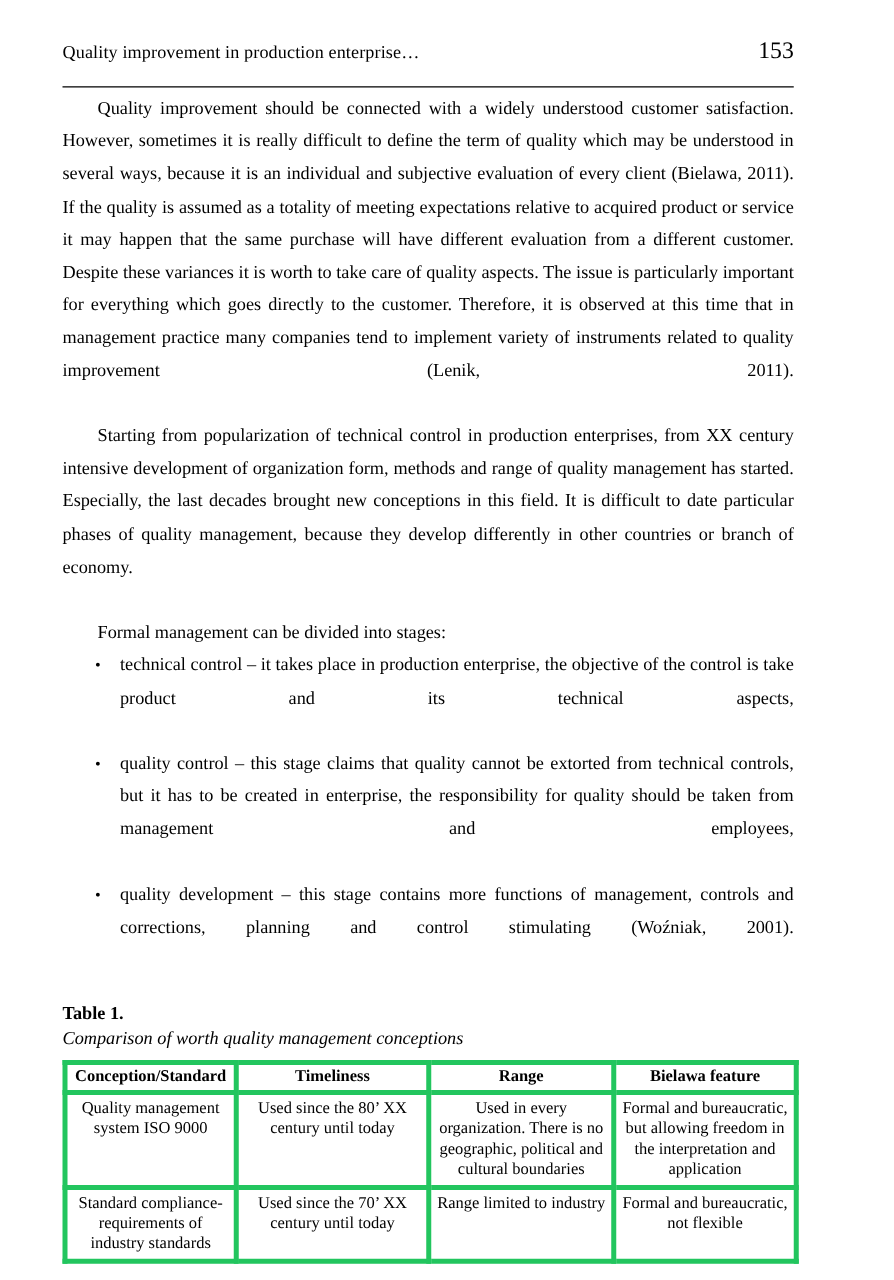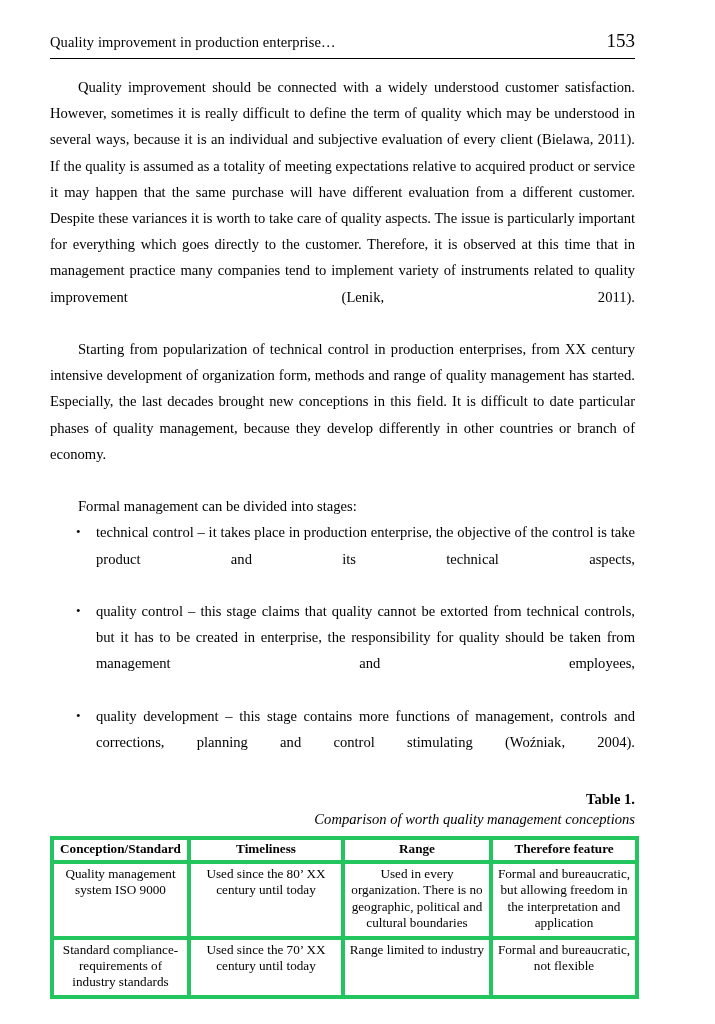--- a/index.html
+++ b/index.html
@@ -22,21 +22,21 @@
     box-sizing: border-box;
   }
 
   
   .running-head {
     position: absolute;
     left: 50px;
     top: 30px;
     width: 585px;
     border-bottom: 1px solid #000;
-    padding-bottom: 5px;
+    padding-bottom: 16px;
     display: flex;
     justify-content: space-between;
     align-items: baseline;
     font-size: 14.5px;
     line-height: 1.2;
   }
   .running-head .rh-title { letter-spacing: 0.1px; }
   .running-head .rh-page  { font-size: 19px; }
 
   
@@ -85,24 +85,23 @@
   ul.stages li .bullet {
     position: absolute;
     left: 26px;
     top: 0;
     font-size: 13px;
     line-height: 26.2px;
   }
 
   
   .table-caption {
-    margin-top: 8px;
+    margin-top: 20px;
     font-size: 14.6px;
     line-height: 20px;
-    text-align: right;
   }
   .caption-label {
     font-weight: bold;
     display: block;
   }
   .caption-text {
     font-style: italic;
     display: block;
   }
 
@@ -157,21 +156,21 @@
       <li>
         <span class="bullet">•</span>
         <span>technical control – it takes place in production enterprise, the objective of the control is take product and its technical aspects,</span>
       </li>
       <li>
         <span class="bullet">•</span>
         <span>quality control – this stage claims that quality cannot be extorted from technical controls, but it has to be created in enterprise, the responsibility for quality should be taken from management and employees,</span>
       </li>
       <li>
         <span class="bullet">•</span>
-        <span>quality development – this stage contains more functions of management, controls and corrections, planning and control stimulating (Woźniak, 2004).</span>
+        <span>quality development – this stage contains more functions of management, controls and corrections, planning and control stimulating (Woźniak, 2001).</span>
       </li>
     </ul>
 
 
     <div class="table-caption">
       <span class="caption-label">Table 1.</span>
       <span class="caption-text">Comparison of worth quality management conceptions</span>
     </div>
 
     <table class="cmp">
@@ -179,21 +178,21 @@
         <col class="c1">
           <col class="c2">
           <col class="c3">
           <col class="c4">
       </colgroup>
       <thead>
         <tr>
           <th>Conception/Standard</th>
           <th>Timeliness</th>
           <th>Range</th>
-          <th>Therefore feature</th>
+          <th>Bielawa feature</th>
         </tr>
       </thead>
       <tbody>
         <tr>
           <td class="name">Quality management system ISO 9000</td>
           <td>Used since the 80’ XX century until today</td>
           <td>Used in every organization. There is no geographic, political and cultural boundaries</td>
           <td>Formal and bureaucratic, but allowing freedom in the interpretation and application</td>
         </tr>
         <tr>

